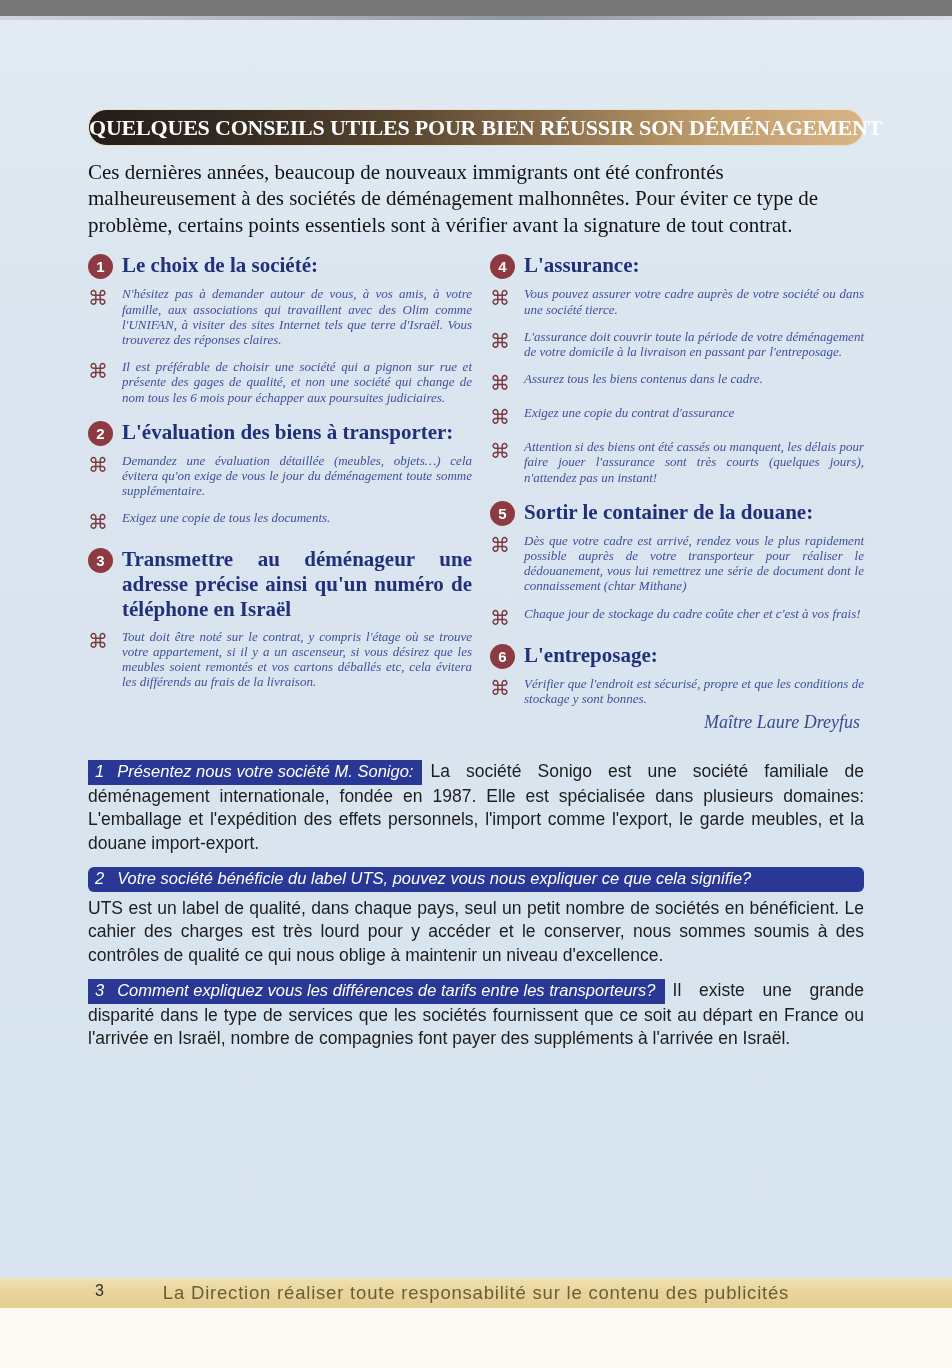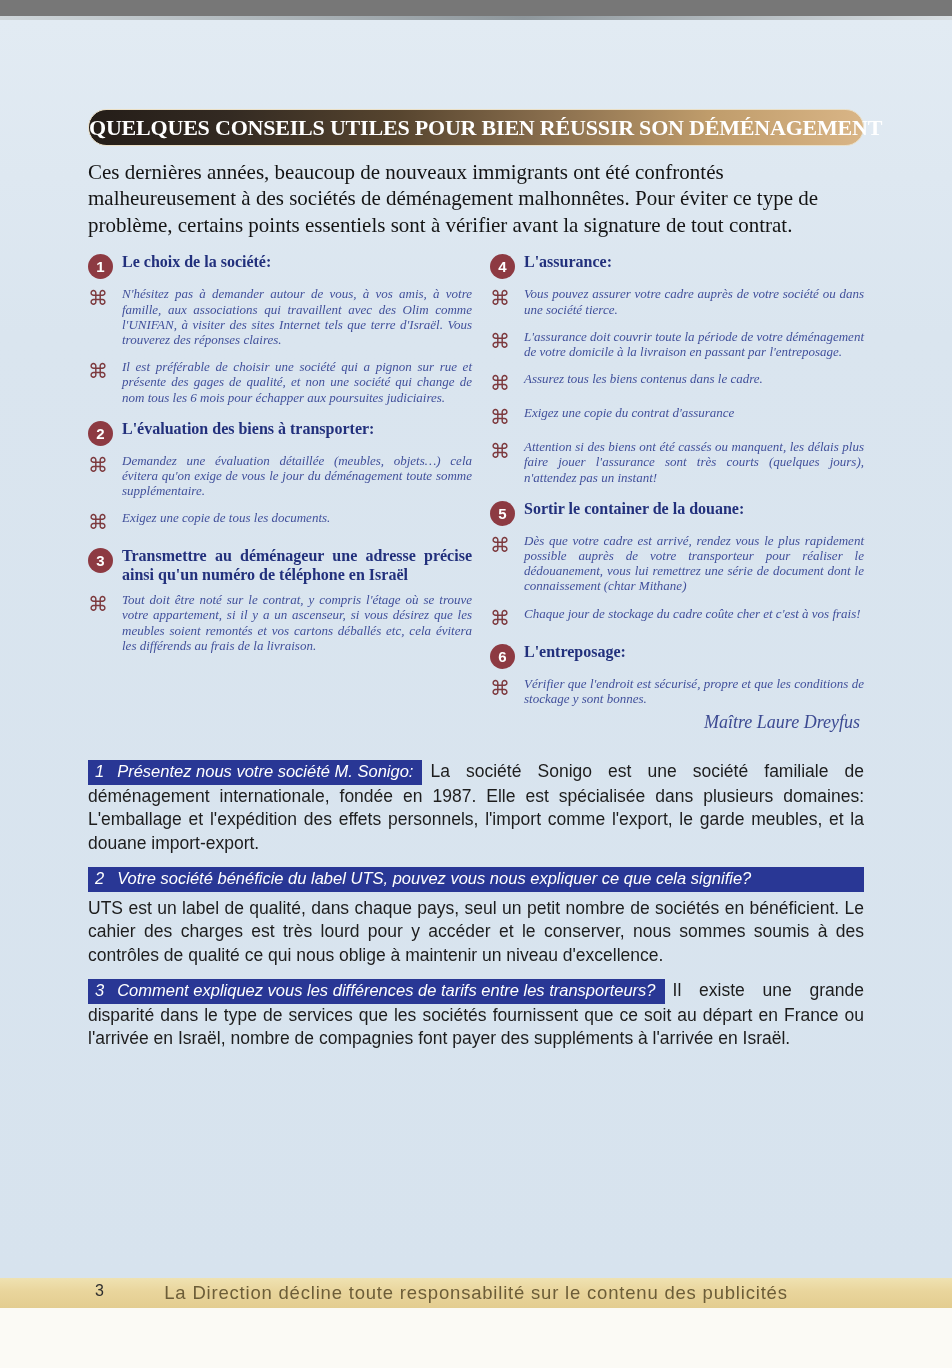--- a/index.html
+++ b/index.html
@@ -32,21 +32,21 @@
   .col-left{flex:0 0 384px;}
   .col-right{flex:1;}
   .section{margin-bottom:15px;}
   .sec-head{display:grid;grid-template-columns:34px 1fr;align-items:start;margin-bottom:7px;}
   .sec-num{
     width:25px;height:25px;border-radius:50%;background:#8d3a42;color:#fff;
     font-family:"Liberation Sans",sans-serif;font-weight:bold;font-size:15px;
     display:flex;align-items:center;justify-content:center;margin-top:1px;
   }
   .sec-title{
-    color:#22307c;font-weight:bold;font-size:16px;line-height:1.18;
+    color:#22307c;font-weight:bold;font-size:21px;line-height:1.18;
     text-align:justify;
   }
   .bullet{display:grid;grid-template-columns:34px 1fr;align-items:start;margin-bottom:12px;}
   .bicon{
     font-family:"DejaVu Sans",sans-serif;color:#7d3a3e;font-size:20px;line-height:1;
     margin-top:2px;
   }
   .btext{
     font-style:italic;color:#41509b;font-size:13px;line-height:1.17;
     text-align:justify;
@@ -56,21 +56,21 @@
     font-style:italic;color:#3c4a92;font-size:18px;
   }
   
   .qa-block{margin-top:12px;font-family:"Liberation Sans",sans-serif;}
   .qa{margin:0 0 12px 0;font-size:17.5px;line-height:1.34;color:#1d1d1d;text-align:justify;}
   .qbar{
     display:inline-block;background:#293795;color:#fff;
     font-weight:normal;font-style:italic;font-size:16.5px;
     padding:2px 9px 3px 7px;line-height:1.2;vertical-align:baseline;
   }
-  .qbar.full{display:block;padding-right:9px;}
+  .qbar.full{display:block;padding-right:9px;border-radius:6px;}
   .qnum{margin-right:13px;}
   .qans-inline{margin-left:8px;}
   .qans-block{display:block;margin-top:5px;}
   
   .footer-bar{
     height:30px;display:flex;align-items:center;position:relative;
     background:linear-gradient(180deg,#efe2b2 0%,#e9d59c 45%,#e3cd90 100%);
   }
   .page-num{
     position:absolute;left:95px;top:4px;
@@ -159,21 +159,21 @@
           <div class="bullet">
             <span class="bicon">⌘</span>
             <span class="btext">Assurez tous les biens contenus dans le cadre.</span>
           </div>
           <div class="bullet">
             <span class="bicon">⌘</span>
             <span class="btext">Exigez une copie du contrat d'assurance</span>
           </div>
           <div class="bullet">
             <span class="bicon">⌘</span>
-            <span class="btext">Attention si des biens ont été cassés ou manquent, les délais plus faire jouer l'assurance sont très courts (quelques jours), n'attendez pas un instant!</span>
+            <span class="btext">Attention si des biens ont été cassés ou manquent, les délais pour faire jouer l'assurance sont très courts (quelques jours), n'attendez pas un instant!</span>
           </div>
         </div>
 
         <div class="section">
           <div class="sec-head">
             <span class="sec-num">5</span>
             <span class="sec-title">Sortir le container de la douane:</span>
           </div>
           <div class="bullet">
             <span class="bicon">⌘</span>
@@ -213,16 +213,16 @@
 
       <p class="qa">
         <span class="qbar"><span class="qnum">3</span><span>Comment expliquez vous les différences de tarifs entre les transporteurs?</span></span><span class="qans-inline">Il existe une grande disparité dans le type de services que les sociétés fournissent que ce soit au départ en France ou l'arrivée en Israël, nombre de compagnies font payer des suppléments à l'arrivée en Israël.</span>
       </p>
 
     </div>
   </div>
 
   <div class="footer-bar">
     <span class="page-num">3</span>
-    <span class="footer-text">La Direction décline toute responsabilité sur le contenu des publicités</span>
+    <span class="footer-text">La Direction réaliser toute responsabilité sur le contenu des publicités</span>
   </div>
   <div class="bottom-white"></div>
 </div>
 
 </body></html>

